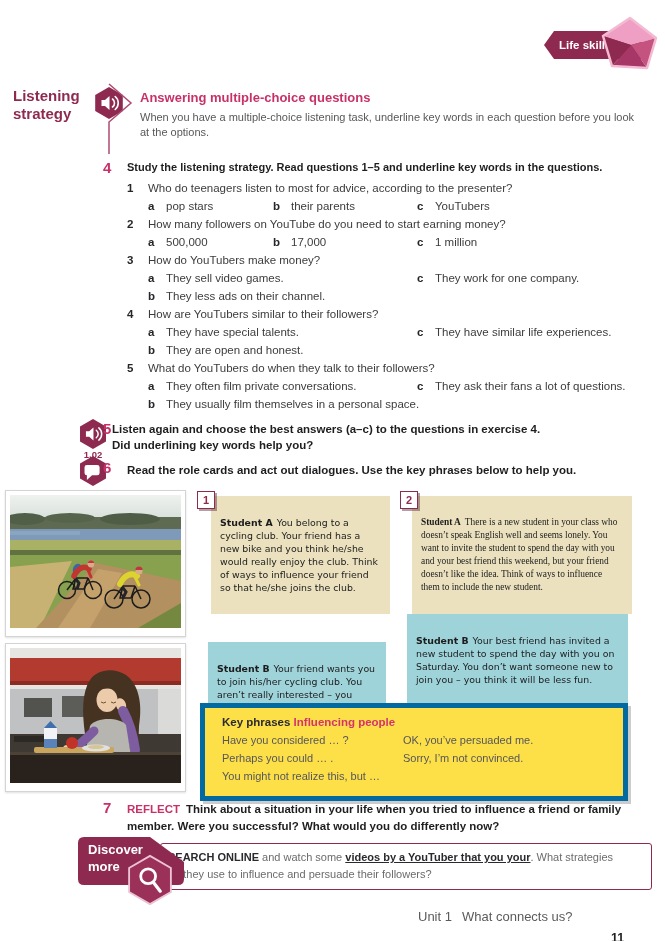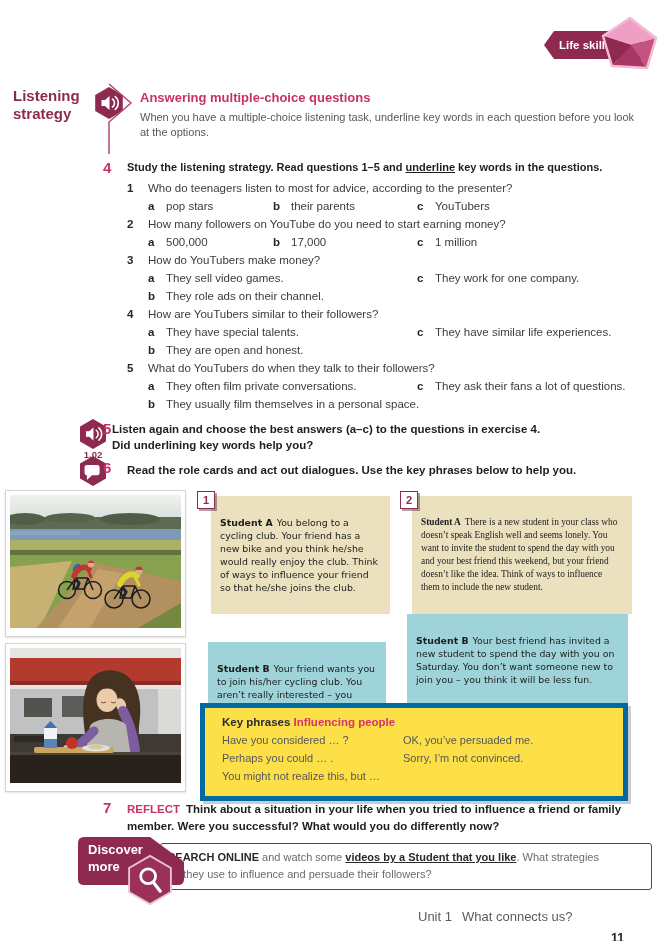--- a/index.html
+++ b/index.html
@@ -7,21 +7,21 @@
         font-family:"Liberation Sans",sans-serif;overflow:hidden;}
   .abs{position:absolute;}
 
   
   #strategy-label{left:13px;top:87px;font-size:15px;line-height:18px;font-weight:bold;color:#8e2a50;}
   #strategy-title{left:140px;top:90px;font-size:13px;font-weight:bold;color:#c73168;white-space:nowrap;}
   #strategy-body{left:140px;top:110px;width:506px;font-size:11px;line-height:15px;color:#585858;}
 
   .exnum{font-size:15px;font-weight:bold;color:#c73168;}
   .exhead{font-size:11px;font-weight:bold;color:#1e1e20;white-space:nowrap;}
-  .u{text-decoration:underline;}
+  .u{}
 
   
   #questions{left:127px;top:179px;width:528px;font-size:11.5px;color:#3c3c3c;}
   .row{height:18px;display:flex;align-items:center;}
   .qn{width:21px;font-weight:bold;color:#26262a;flex:none;}
   .orow{padding-left:21px;}
   .ol{width:18px;font-weight:bold;color:#26262a;flex:none;}
   .opt{display:flex;}
   .opt.c1{width:125px;}
   .opt.c2{width:144px;}
@@ -153,21 +153,21 @@
           <span>They sell video games.</span>
         </span>
       <span class="opt">
           <span class="ol">c</span>
           <span>They work for one company.</span>
         </span>
     </div>
     <div class="row orow">
       <span class="opt">
           <span class="ol">b</span>
-          <span>They role ads on their channel.</span>
+          <span>They less ads on their channel.</span>
         </span>
     </div>
 
     <div class="row">
       <span class="qn">4</span>
       <span>How are YouTubers similar to their followers?</span>
     </div>
     <div class="row orow">
       <span class="opt ca">
           <span class="ol">a</span>
@@ -337,21 +337,21 @@
     </div>
   </div>
 
   <div class="abs exnum" style="left:103px;top:799px;">7</div>
   <div class="abs" id="ex7-text">
     <span class="tag">REFLECT</span><span>Think about a situation in your life when you tried to influence a friend or family member. Were you successful? What would you do differently now?</span>
   </div>
 
   <div class="abs" id="discover-box"></div>
   <div class="abs" id="discover-text">
-    <div style="white-space:nowrap;"><span class="b">SEARCH ONLINE</span><span> and watch some </span><span class="bu">videos by a Student that you like</span><span>. What strategies</span></div>
+    <div style="white-space:nowrap;"><span class="b">SEARCH ONLINE</span><span> and watch some </span><span class="bu">videos by a YouTuber that you your</span><span>. What strategies</span></div>
     <div>do they use to influence and persuade their followers?</div>
   </div>
   <svg class="abs" style="left:76px;top:836px;" width="112" height="50" viewBox="0 0 112 50">
     <path d="M8,1 H74 L108,26 V43 Q108,49 102,49 H8 Q2,49 2,43 V7 Q2,1 8,1 Z" fill="#8e2a50"></path>
     <text x="12" y="18" font-size="13" font-weight="bold" fill="#ffffff">Discover</text>
     <text x="12" y="35" font-size="13" font-weight="bold" fill="#ffffff">more</text>
   </svg>
   <svg class="abs" style="left:124px;top:854px;" width="52" height="52" viewBox="0 0 56 56">
     <polygon points="28,2 50.5,15 50.5,41 28,54 5.5,41 5.5,15" fill="#9b3059" stroke="#ecc2d4" stroke-width="2"></polygon>
     <circle cx="26" cy="24" r="8" stroke="#fff" stroke-width="3" fill="none"></circle>

